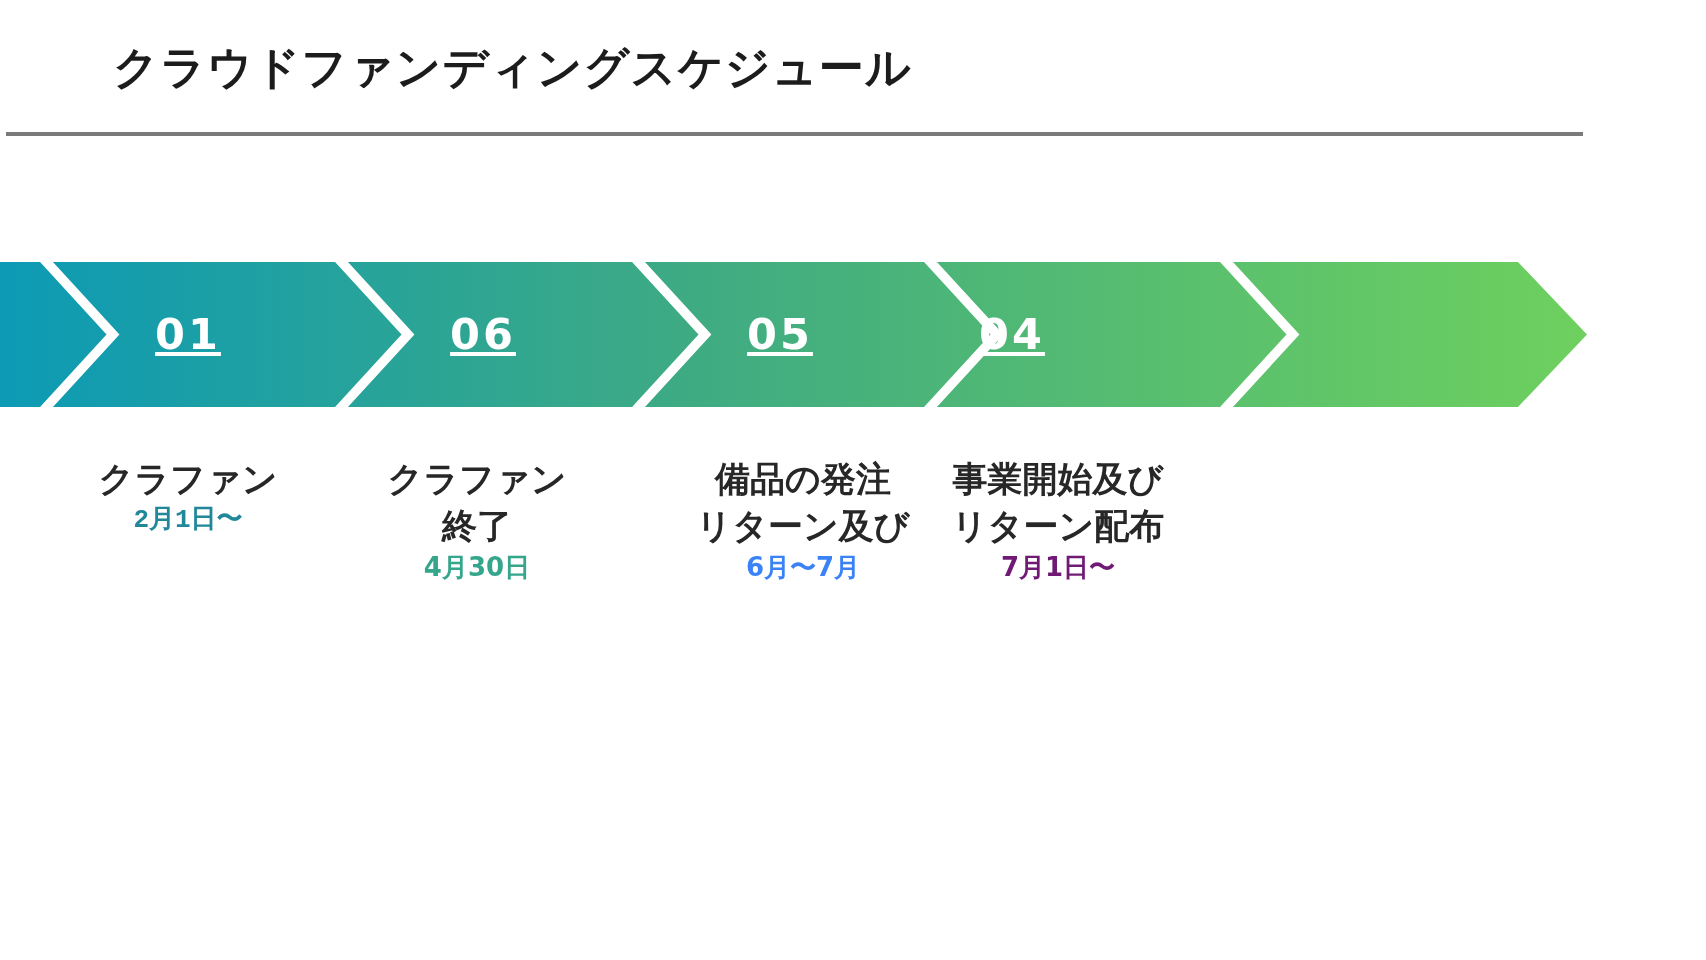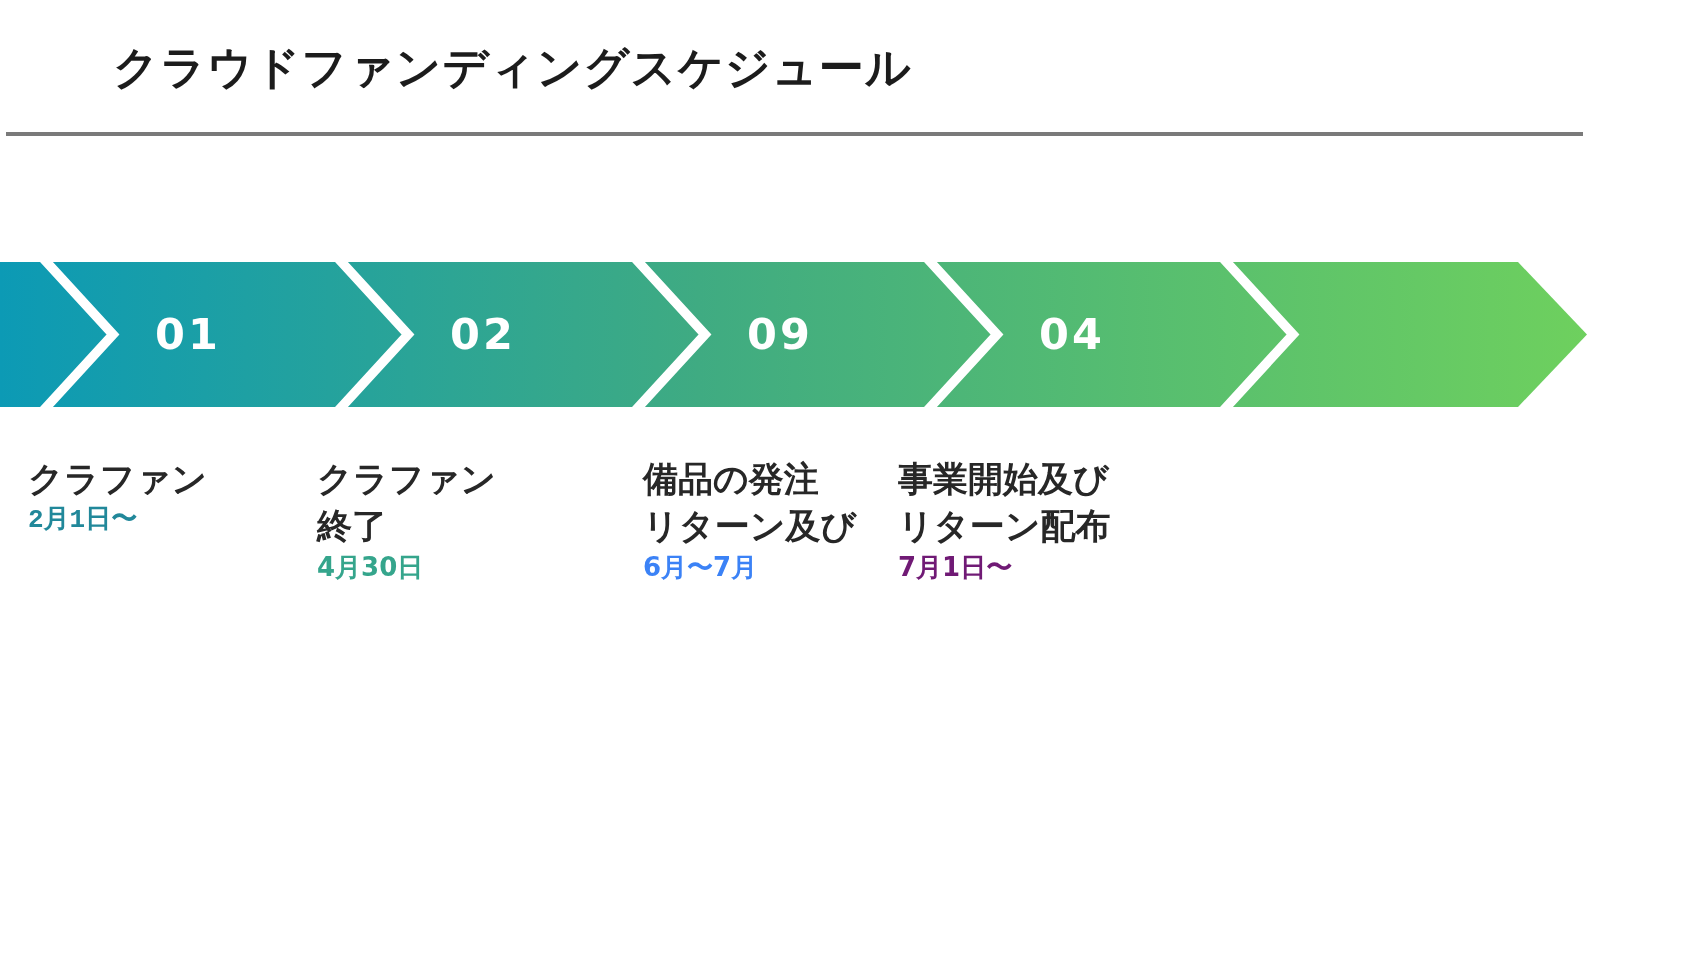--- a/index.html
+++ b/index.html
@@ -56,30 +56,31 @@
     top: 0;
     width: 150px;
     height: 145px;
     line-height: 145px;
     text-align: center;
     font-size: 43px;
     font-weight: 800;
     letter-spacing: 3px;
     color: #ffffff;
     user-select: none;
+    text-decoration: underline;
   }
   .step-number.n1 { left: 113px; }
   .step-number.n2 { left: 408px; }
   .step-number.n3 { left: 705px; }
-  .step-number.n4 { left: 997px; text-align: center; }
+  .step-number.n4 { left: 937px; text-align: center; }
   .step-label {
     position: absolute;
     top: 456px;
     width: 320px;
-    text-align: left;
+    text-align: center;
   }
   .step-label.s1 { left: 28px;  }
   .step-label.s2 { left: 317px; }
   .step-label.s3 { left: 643px; }
   .step-label.s4 { left: 898px; }
   .step-label .line {
     font-size: 35px;
     font-weight: 800;
     line-height: 47px;
     color: #272727;
@@ -105,22 +106,22 @@
   <div class="band" style="background: linear-gradient(90deg, rgb(12, 154, 181) 0%, rgb(63, 171, 130) 44%, rgb(110, 208, 94) 100%);">
     <svg width="1587" height="145" viewBox="0 0 1587 145" aria-hidden="true">
       <polyline points="41,-6 113,72.5 41,151" fill="none" stroke="#ffffff" stroke-width="9.5"></polyline>
       <polyline points="336,-6 408,72.5 336,151" fill="none" stroke="#ffffff" stroke-width="9.5"></polyline>
       <polyline points="633,-6 705,72.5 633,151" fill="none" stroke="#ffffff" stroke-width="9.5"></polyline>
       <polyline points="925,-6 997,72.5 925,151" fill="none" stroke="#ffffff" stroke-width="9.5"></polyline>
       <polyline points="1221,-6 1293,72.5 1221,151" fill="none" stroke="#ffffff" stroke-width="9.5"></polyline>
     </svg>
 
     <span class="step-number n1">01</span>
-    <span class="step-number n2">02</span>
-    <span class="step-number n3">09</span>
+    <span class="step-number n2">06</span>
+    <span class="step-number n3">05</span>
     <span class="step-number n4">04</span>
   </div>
 
   <div class="step-label s1">
     <div class="line">クラファン</div>
     <div class="date" style="color: rgb(33, 136, 154); font-family: Liberation Mono, monospace;">2月1日〜</div>
   </div>
 
   <div class="step-label s2">
     <div class="line">クラファン</div>

